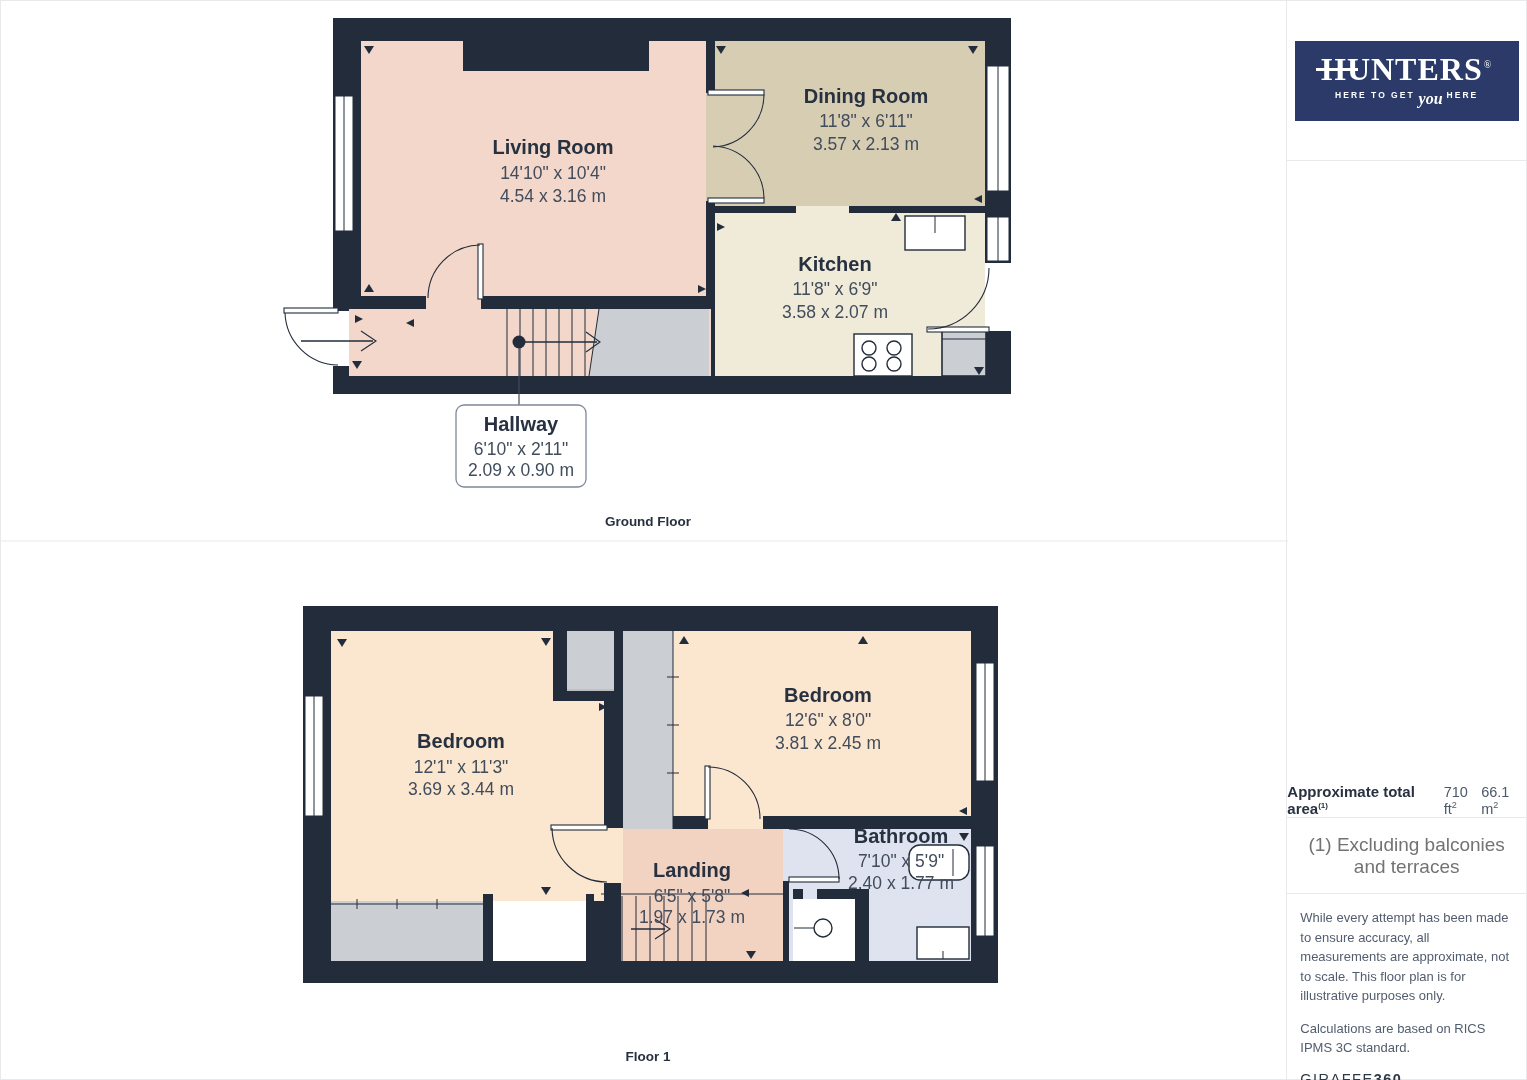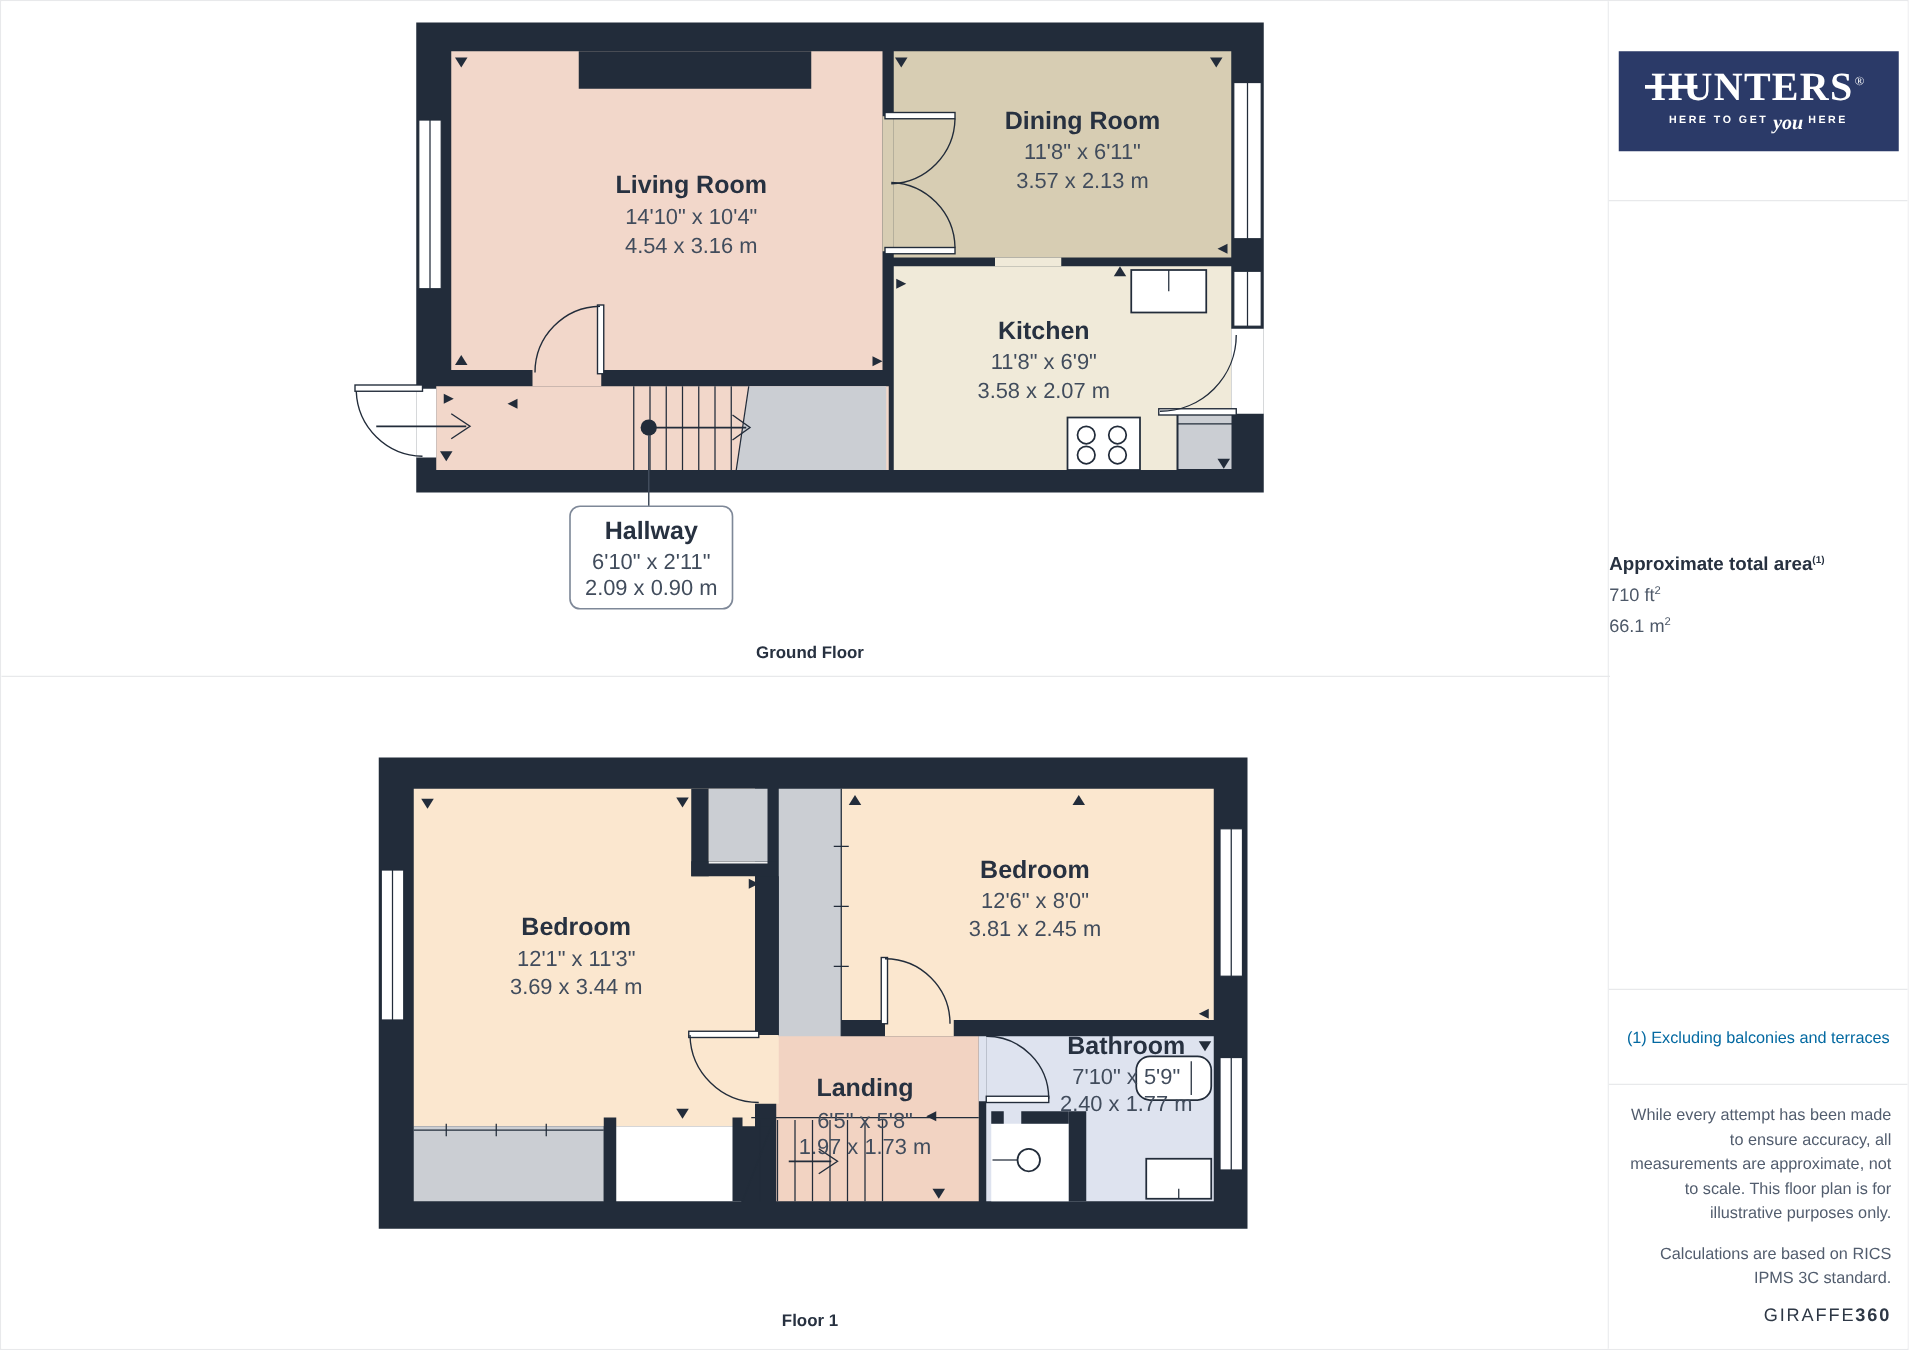--- a/index.html
+++ b/index.html
@@ -43,30 +43,30 @@
            display:flex;align-items:center;justify-content:center;}
   .logo{width:224px;height:80px;background:var(--logo_navy);color:#fff;display:flex;
         flex-direction:column;align-items:center;justify-content:center;}
   .logo-word{font-family:"Liberation Serif",serif;font-weight:700;font-size:32px;
              letter-spacing:1px;line-height:1;position:relative;}
   .logo-word .h-bar{position:absolute;left:-5px;top:15px;width:42px;height:3px;background:#fff;}
   .logo-word sup{font-size:10px;font-weight:400;margin-left:1px;}
   .logo-tag{font-size:8.5px;font-weight:700;letter-spacing:2px;margin-top:5px;display:flex;align-items:flex-start;gap:4px;}
   .logo-tag em{font-family:"Liberation Serif",serif;font-style:italic;font-size:16px;
                font-weight:700;letter-spacing:0;text-transform:lowercase;}
-  .sb-area{flex:1;display:flex;flex-direction:column;align-items:flex-start;justify-content:center;}
+  .sb-area{flex:1;display:flex;align-items:flex-end;justify-content:center;}
   .area-title{font-size:15px;font-weight:700;color:var(--text_dark);}
   .area-title sup{font-size:8px;}
   .area-val{font-size:14.5px;color:#4d5868;margin-top:7px;}
   .area-val sup{font-size:9px;}
   .sb-footnote{height:76px;box-sizing:border-box;border-top:1px solid #e8e9eb;
                display:flex;align-items:center;justify-content:center;}
-  .sb-footnote p{margin:0;font-size:13px;color:#0369a1;text-align:center;padding:0 10px;}
-  .sb-disclaimer{height:212px;box-sizing:border-box;border-top:1px solid #e8e9eb;
-                 padding:14px 13px 0 13px;text-align:right;}
+  .sb-footnote p{margin:0;font-size:19px;color:#737373;text-align:center;padding:0 10px;}
+  .sb-disclaimer{height:186px;box-sizing:border-box;border-top:1px solid #e8e9eb;
+                 padding:14px 13px 0 13px;text-align:left;}
   .sb-disclaimer p{margin:0 0 13px 0;font-size:13px;line-height:1.5;color:#525d6e;}
   .giraffe{font-size:14.5px;letter-spacing:1.5px;color:#2e3846;margin-top:2px;}
   .giraffe b{font-weight:800;}
 </style>
 </head>
 <body>
 
 <div class="page">
   <div class="main">
     <svg width="1287" height="1080" viewBox="0 0 1287 1080">

